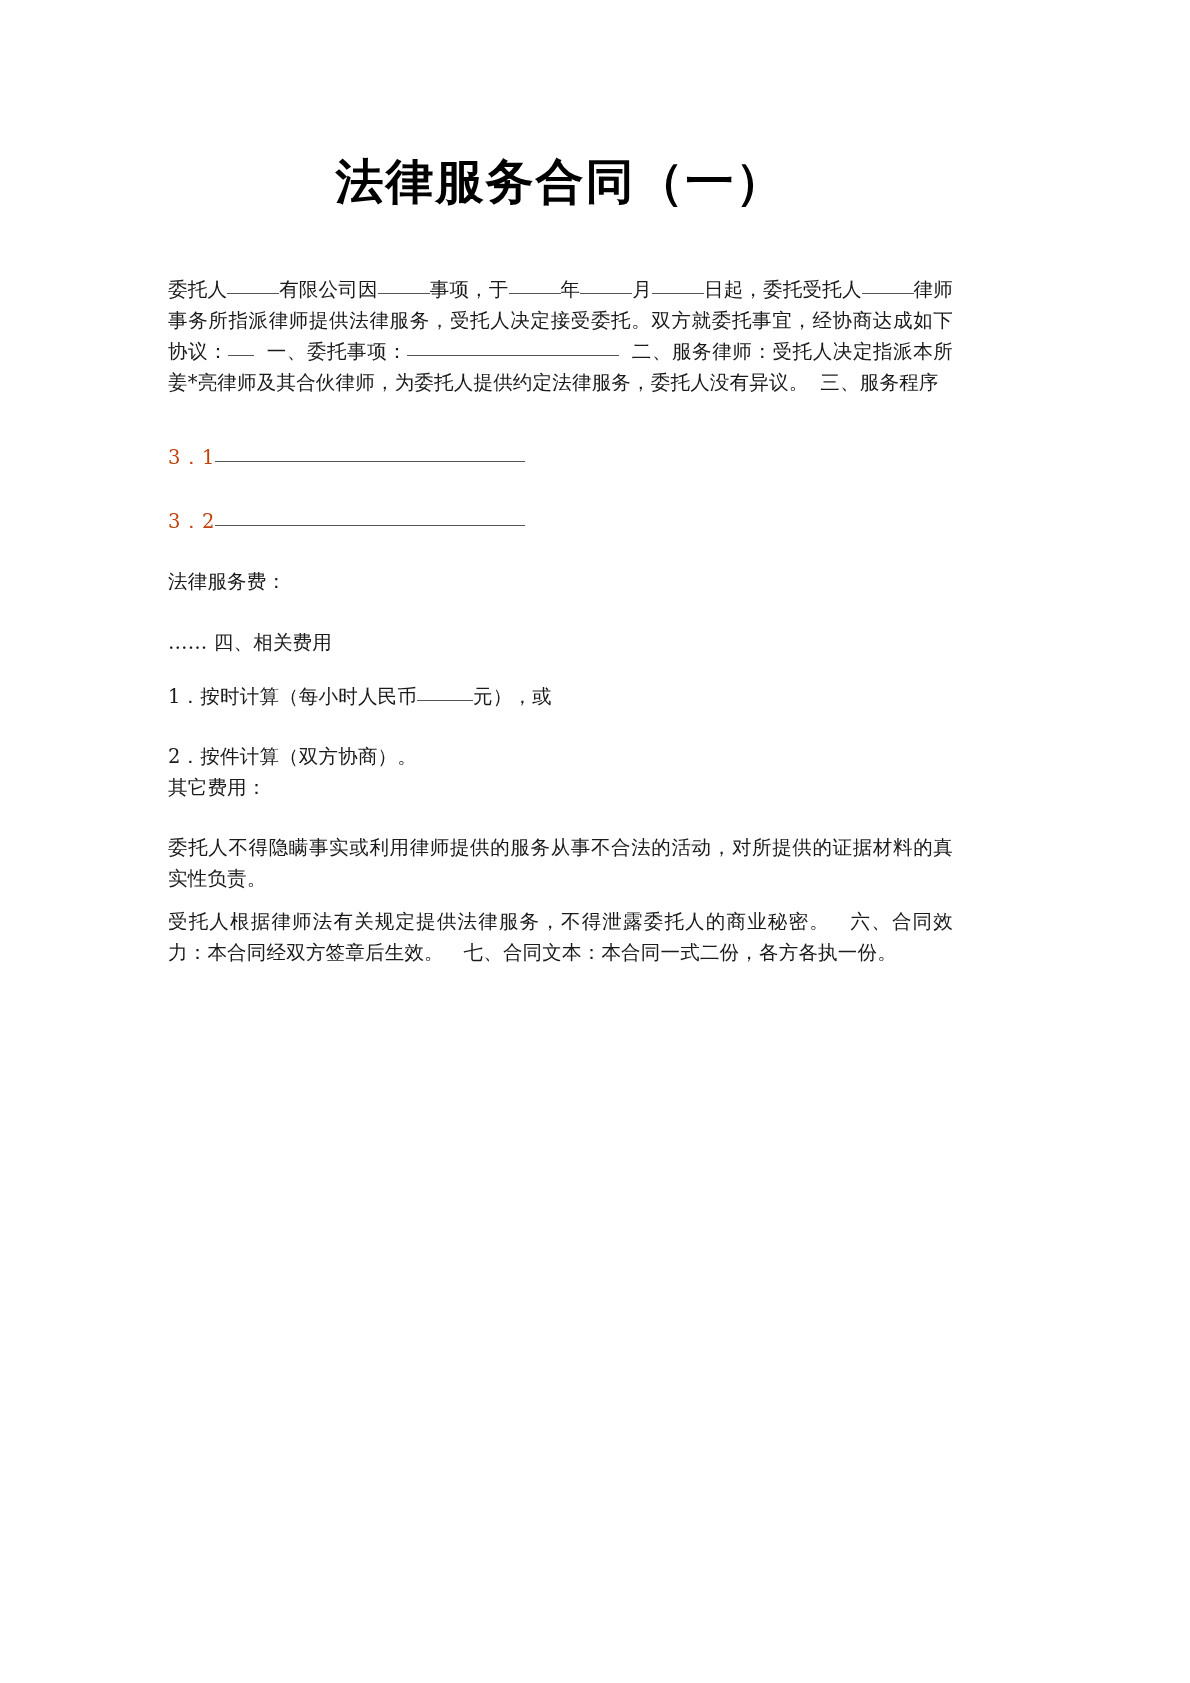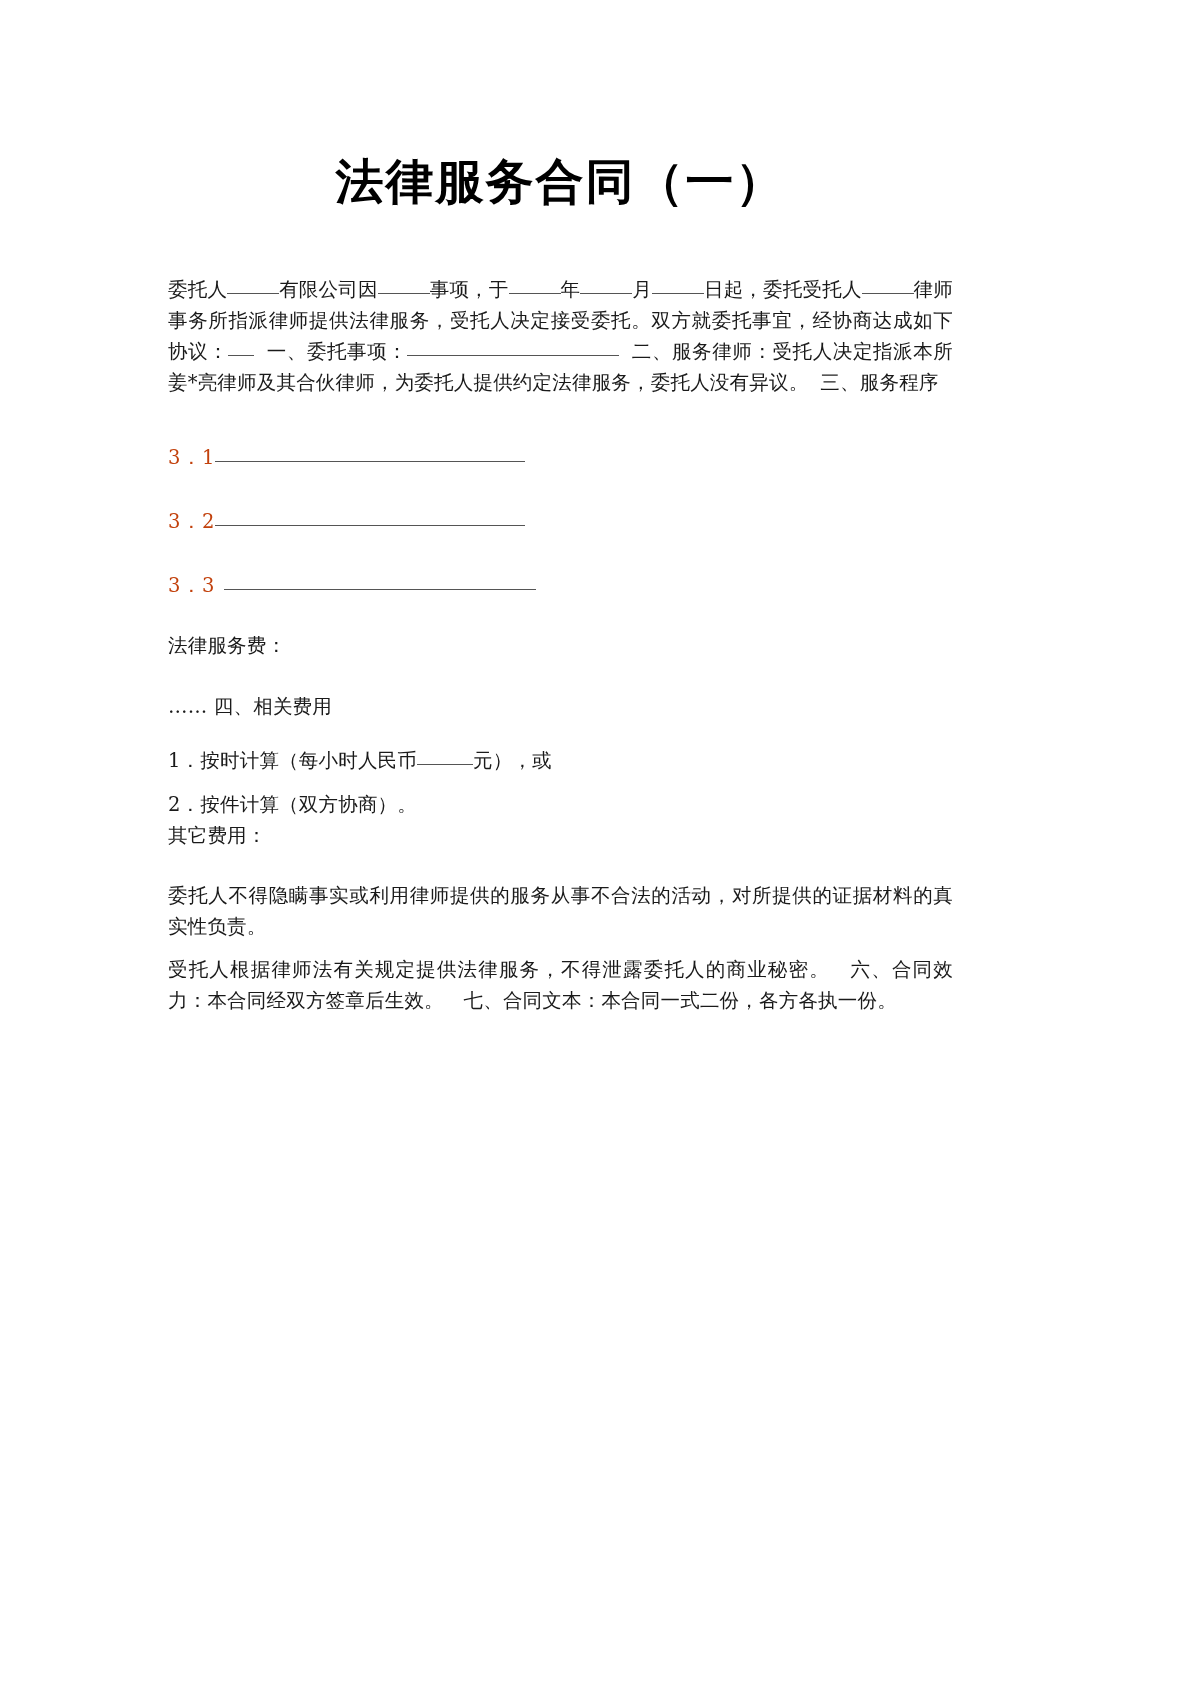--- a/index.html
+++ b/index.html
@@ -108,29 +108,28 @@
     <h1 class="doc-title">法律服务合同（一）</h1>
 
     <div class="body-block">
 
       <p class="para"><span>委托人</span><span class="u-short"></span><span>有限公司因</span><span class="u-short"></span><span>事项，于</span><span class="u-short"></span><span>年</span><span class="u-short"></span><span>月</span><span class="u-short"></span><span>日起，委托受托人</span><span class="u-short"></span><span>律师事务所指派律师提供法律服务，受托人决定接受委托。双方就委托事宜，经协商达成如下协议：</span><span class="u-xshort"></span><span class="nbsp-gap"></span><span>一、委托事项：</span><span class="u-mid"></span><span class="nbsp-gap"></span><span>二、服务律师：受托人决定指派本所姜*亮律师及其合伙律师，为委托人提供约定法律服务，委托人没有异议。</span><span class="nbsp-gap"></span><span>三、服务程序</span></p>
 
       <p class="numline gap-lg" style="margin-top:44px"><span class="num-label">3．1</span><span class="blank-rule rule-1"></span></p>
 
       <p class="numline" style="margin-top:33px"><span class="num-label">3．2</span><span class="blank-rule rule-2"></span></p>
 
-      <p class="numline" style="margin-top:33px"><span class="num-label">3．3</span><span class="blank-rule rule-3"></span></p>
 
       <p class="para" style="margin-top:29px">法律服务费：</p>
 
       <p class="para" style="margin-top:30px">……  四、相关费用</p>
 
       <p class="para" style="margin-top:23px"><span>1．按时计算（每小时人民币</span><span class="u-hour"></span><span>元），或</span></p>
 
-      <p class="para" style="margin-top:13px">2．按件计算（双方协商）。</p>
+      <p class="para" style="margin-top:29px">2．按件计算（双方协商）。</p>
 
       <p class="para" style="">其它费用：</p>
 
 
       <p class="para" style="margin-top:29px">委托人不得隐瞒事实或利用律师提供的服务从事不合法的活动，对所提供的证据材料的真实性负责。</p>
 
       <p class="para" style="margin-top:12px">受托人根据律师法有关规定提供法律服务，不得泄露委托人的商业秘密。　六、合同效力：本合同经双方签章后生效。　七、合同文本：本合同一式二份，各方各执一份。</p>
 
     </div>
   </div>

